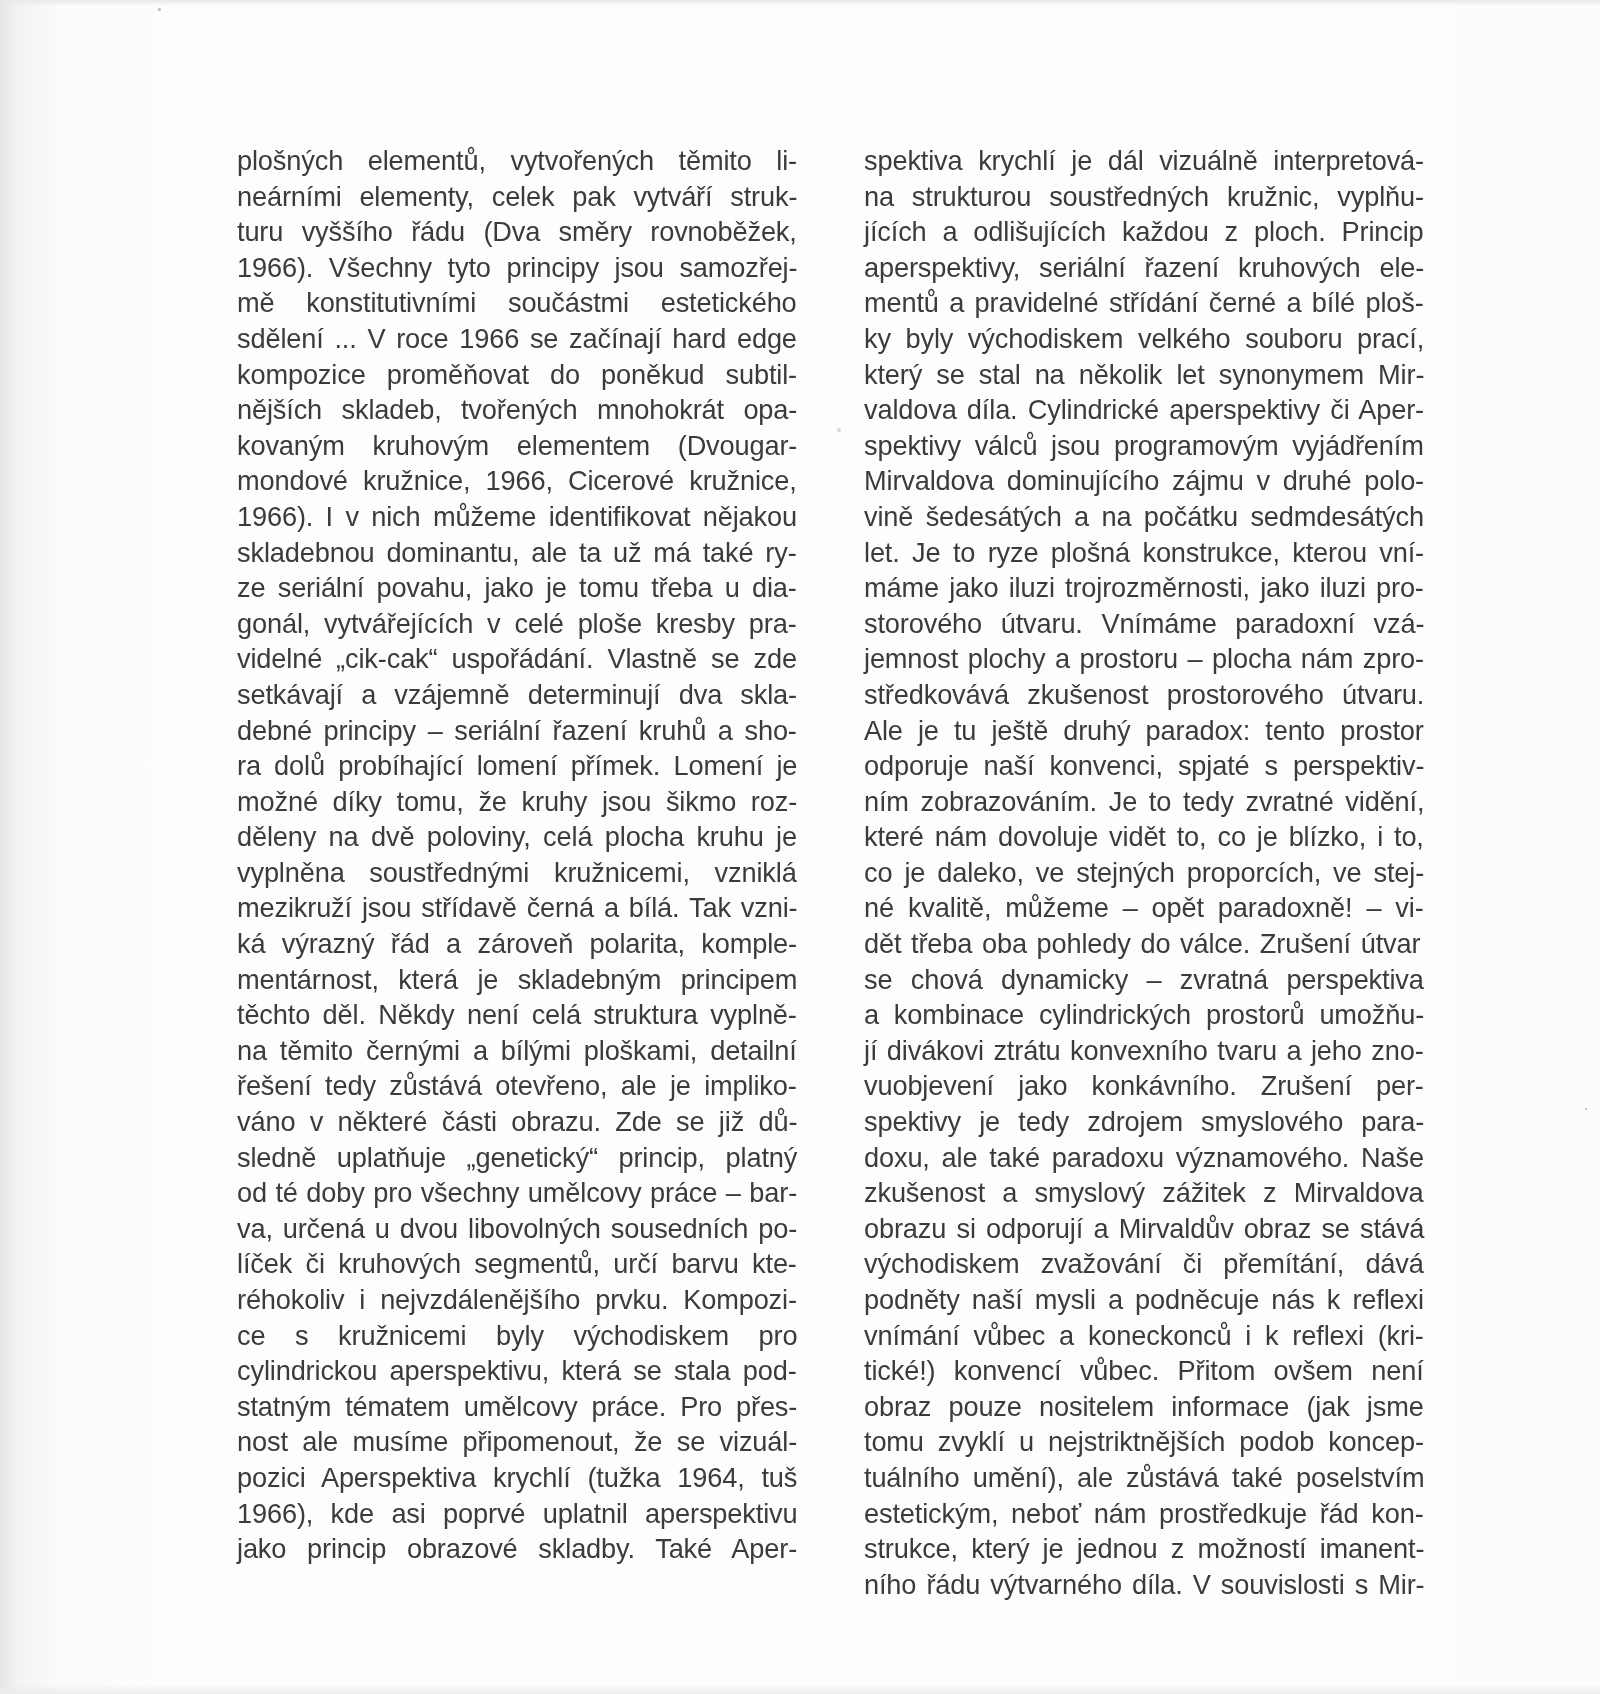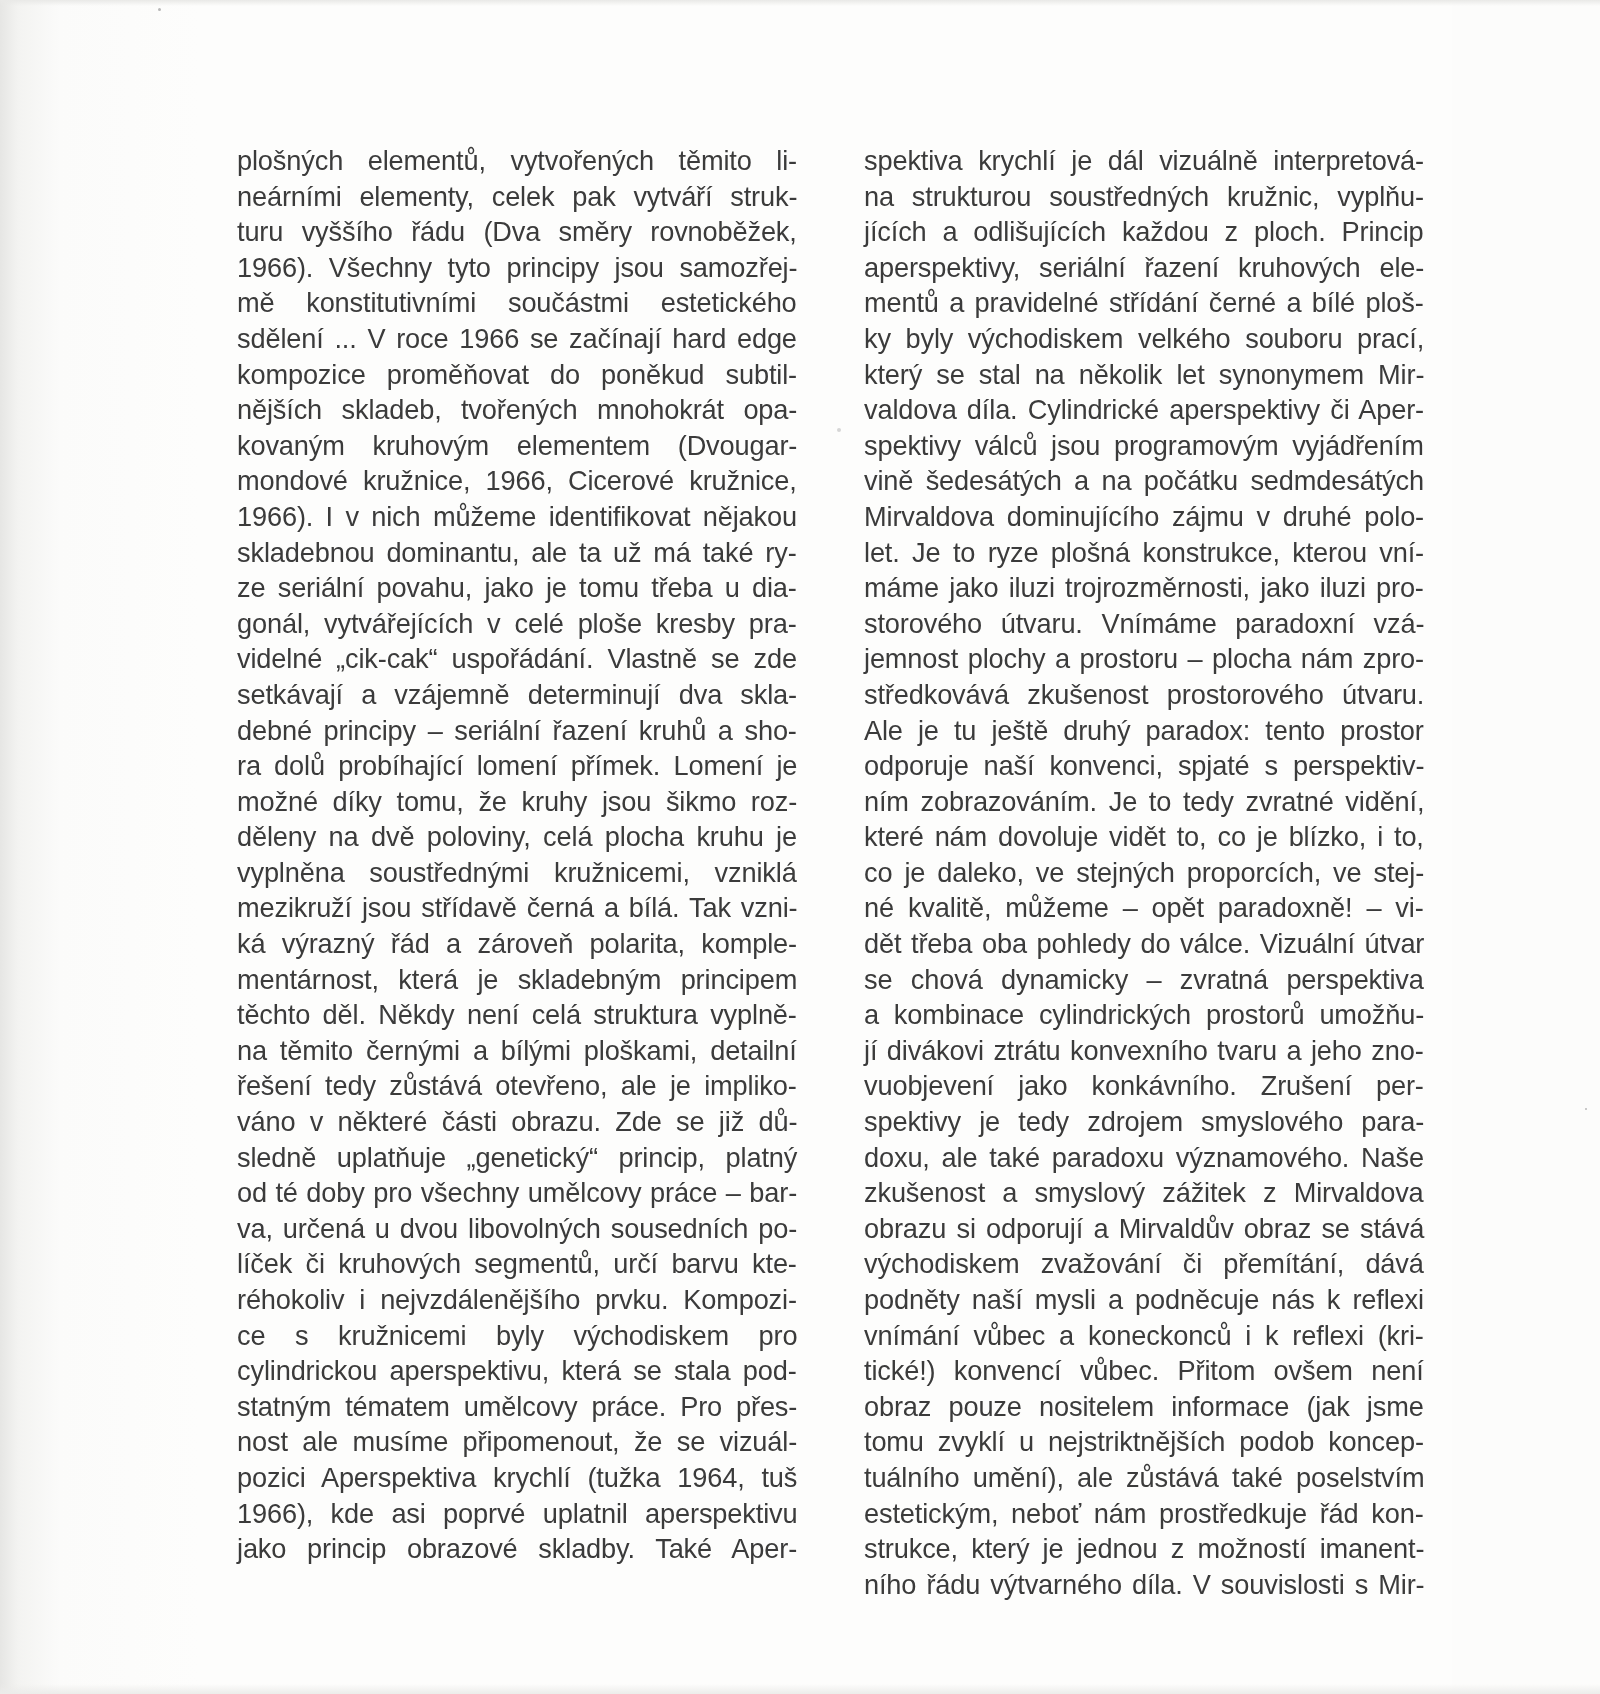--- a/index.html
+++ b/index.html
@@ -116,34 +116,34 @@
   <div class="column right" id="col-right">
       <span class="line" style="display: block; text-align: left; text-align-last: left; word-spacing: 8.2px;">spektiva krychlí je dál vizuálně interpretová-</span>
       <span class="line" style="display: block; text-align: left; text-align-last: left; word-spacing: 10.5px;">na strukturou soustředných kružnic, vyplňu-</span>
       <span class="line" style="display: block; text-align: left; text-align-last: left; word-spacing: 8.5px;">jících a odlišujících každou z ploch. Princip</span>
       <span class="line" style="display: block; text-align: left; text-align-last: left; word-spacing: 11.5px;">aperspektivy, seriální řazení kruhových ele-</span>
       <span class="line" style="display: block; text-align: left; text-align-last: left; word-spacing: 3px;">mentů a pravidelné střídání černé a bílé ploš-</span>
       <span class="line" style="display: block; text-align: left; text-align-last: left; word-spacing: 7.2px;">ky byly východiskem velkého souboru prací,</span>
       <span class="line" style="display: block; text-align: left; text-align-last: left; word-spacing: 6.71429px;">který se stal na několik let synonymem Mir-</span>
       <span class="line" style="display: block; text-align: left; text-align-last: left; word-spacing: 2.8px;">valdova díla. Cylindrické aperspektivy či Aper-</span>
       <span class="line" style="display: block; text-align: left; text-align-last: left; word-spacing: 6.25px;">spektivy válců jsou programovým vyjádřením</span>
+      <span class="line" style="display: block; text-align: left; text-align-last: left; word-spacing: 5.4px;">Mirvaldova dominujícího zájmu v druhé polo-</span>
       <span class="line" style="display: block; text-align: left; text-align-last: left; word-spacing: 5px;">vině šedesátých a na počátku sedmdesátých</span>
-      <span class="line" style="display: block; text-align: left; text-align-last: left; word-spacing: 5.4px;">Mirvaldova dominujícího zájmu v druhé polo-</span>
       <span class="line" style="display: block; text-align: left; text-align-last: left; word-spacing: 5px;">let. Je to ryze plošná konstrukce, kterou vní-</span>
       <span class="line" style="display: block; text-align: left; text-align-last: left; word-spacing: 2.83333px;">máme jako iluzi trojrozměrnosti, jako iluzi pro-</span>
       <span class="line" style="display: block; text-align: left; text-align-last: left; word-spacing: 11.25px;">storového útvaru. Vnímáme paradoxní vzá-</span>
       <span class="line" style="display: block; text-align: left; text-align-last: left; word-spacing: 2.14286px;">jemnost plochy a prostoru – plocha nám zpro-</span>
       <span class="line" style="display: block; text-align: left; text-align-last: left; word-spacing: 11px;">středkovává zkušenost prostorového útvaru.</span>
       <span class="line" style="display: block; text-align: left; text-align-last: left; word-spacing: 7.71429px;">Ale je tu ještě druhý paradox: tento prostor</span>
       <span class="line" style="display: block; text-align: left; text-align-last: left; word-spacing: 7.6px;">odporuje naší konvenci, spjaté s perspektiv-</span>
       <span class="line" style="display: block; text-align: left; text-align-last: left; word-spacing: 4.33333px;">ním zobrazováním. Je to tedy zvratné vidění,</span>
       <span class="line" style="display: block; text-align: left; text-align-last: left; word-spacing: 3.55556px;">které nám dovoluje vidět to, co je blízko, i to,</span>
       <span class="line" style="display: block; text-align: left; text-align-last: left; word-spacing: 4.57143px;">co je daleko, ve stejných proporcích, ve stej-</span>
       <span class="line" style="display: block; text-align: left; text-align-last: left; word-spacing: 6.57143px;">né kvalitě, můžeme – opět paradoxně! – vi-</span>
-      <span class="line" style="display: block; text-align: left; text-align-last: left; word-spacing: 2.28571px;">dět třeba oba pohledy do válce. Vizuální útvar</span>
+      <span class="line" style="display: block; text-align: left; text-align-last: left; word-spacing: 2.28571px;">dět třeba oba pohledy do válce. Zrušení útvar</span>
       <span class="line" style="display: block; text-align: left; text-align-last: left; word-spacing: 11px;">se chová dynamicky – zvratná perspektiva</span>
       <span class="line" style="display: block; text-align: left; text-align-last: left; word-spacing: 7.5px;">a kombinace cylindrických prostorů umožňu-</span>
       <span class="line" style="display: block; text-align: left; text-align-last: left; word-spacing: 2.14286px;">jí divákovi ztrátu konvexního tvaru a jeho zno-</span>
       <span class="line" style="display: block; text-align: left; text-align-last: left; word-spacing: 16.75px;">vuobjevení jako konkávního. Zrušení per-</span>
       <span class="line" style="display: block; text-align: left; text-align-last: left; word-spacing: 10.8px;">spektivy je tedy zdrojem smyslového para-</span>
       <span class="line" style="display: block; text-align: left; text-align-last: left; word-spacing: 4.4px;">doxu, ale také paradoxu významového. Naše</span>
       <span class="line" style="display: block; text-align: left; text-align-last: left; word-spacing: 9.8px;">zkušenost a smyslový zážitek z Mirvaldova</span>
       <span class="line" style="display: block; text-align: left; text-align-last: left; word-spacing: 2.85714px;">obrazu si odporují a Mirvaldův obraz se stává</span>
       <span class="line" style="display: block; text-align: left; text-align-last: left; word-spacing: 13.75px;">východiskem zvažování či přemítání, dává</span>
       <span class="line" style="display: block; text-align: right; text-align-last: left; word-spacing: 4.71429px;">podněty naší mysli a podněcuje nás k reflexi</span>

